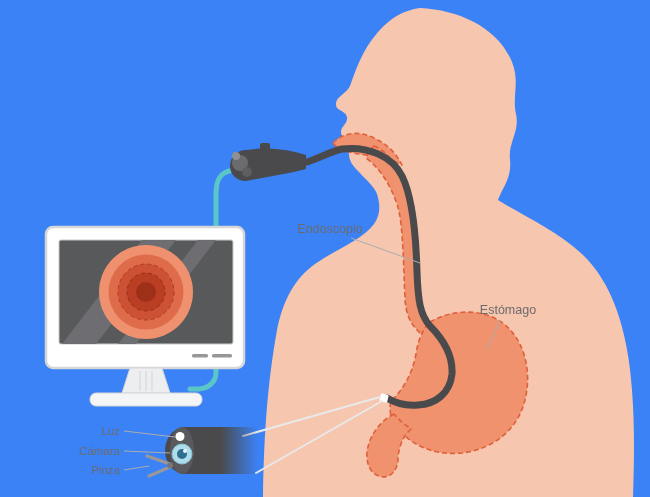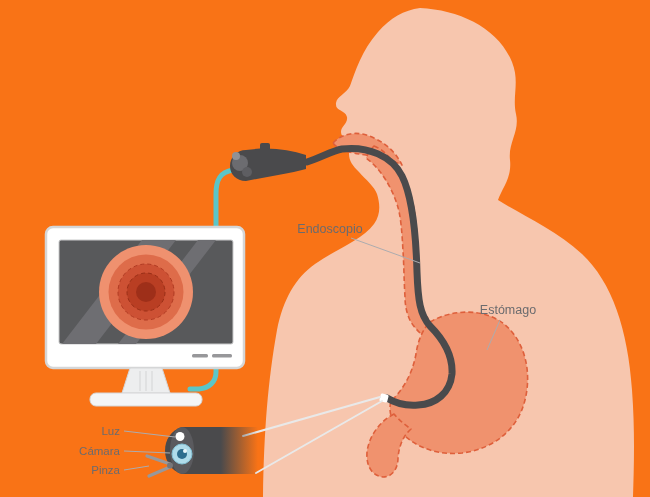--- a/index.html
+++ b/index.html
@@ -1,16 +1,16 @@
 <!DOCTYPE html>
 <html style="--body: #F7C6AE; --organ: #F0926E; --organ_outline: #DE5F3B; --scope: #4A4A4C; --cable: #5BC6C7; --screen: #58595B; --screen_stripe: #6E6E72; --monitor_frame: #FFFFFF; --monitor_border: #D5D6D7; --label_text: #6B6B6E; --view_ring_1: #EF916F; --view_ring_2: #DE6C4A; --view_ring_3: #CD5134; --view_ring_4: #B93E23; --view_ring_5: #9E2F19;"><head>
 <meta charset="utf-8">
 <style>
   html,body{margin:0;padding:0;background:#ffffff;}
-  #stage{position:relative;width:650px;height:497px;overflow:hidden;background:#f97316;}
+  #stage{position:relative;width:650px;height:497px;overflow:hidden;background:#3b82f6;}
   svg{display:block;}
   .body-fill{fill:var(--body,#F7C6AE);}
   .organ{fill:var(--organ,#F0926E);stroke:var(--organ_outline,#DE5F3B);stroke-width:1.6;stroke-dasharray:5 3;stroke-linejoin:round;}
   .scope-stroke{stroke:var(--scope,#4A4A4C);fill:none;}
   .scope-fill{fill:var(--scope,#4A4A4C);}
   .cable{stroke:var(--cable,#5BC6C7);fill:none;}
   .screen-fill{fill:var(--screen,#58595B);}
   .stripe{fill:var(--screen_stripe,#6E6E72);}
   .label-text{fill:var(--label_text,#6B6B6E);font-family:"Liberation Sans",sans-serif;font-size:12.5px;}
   .label-text-sm{font-size:11.5px;}

